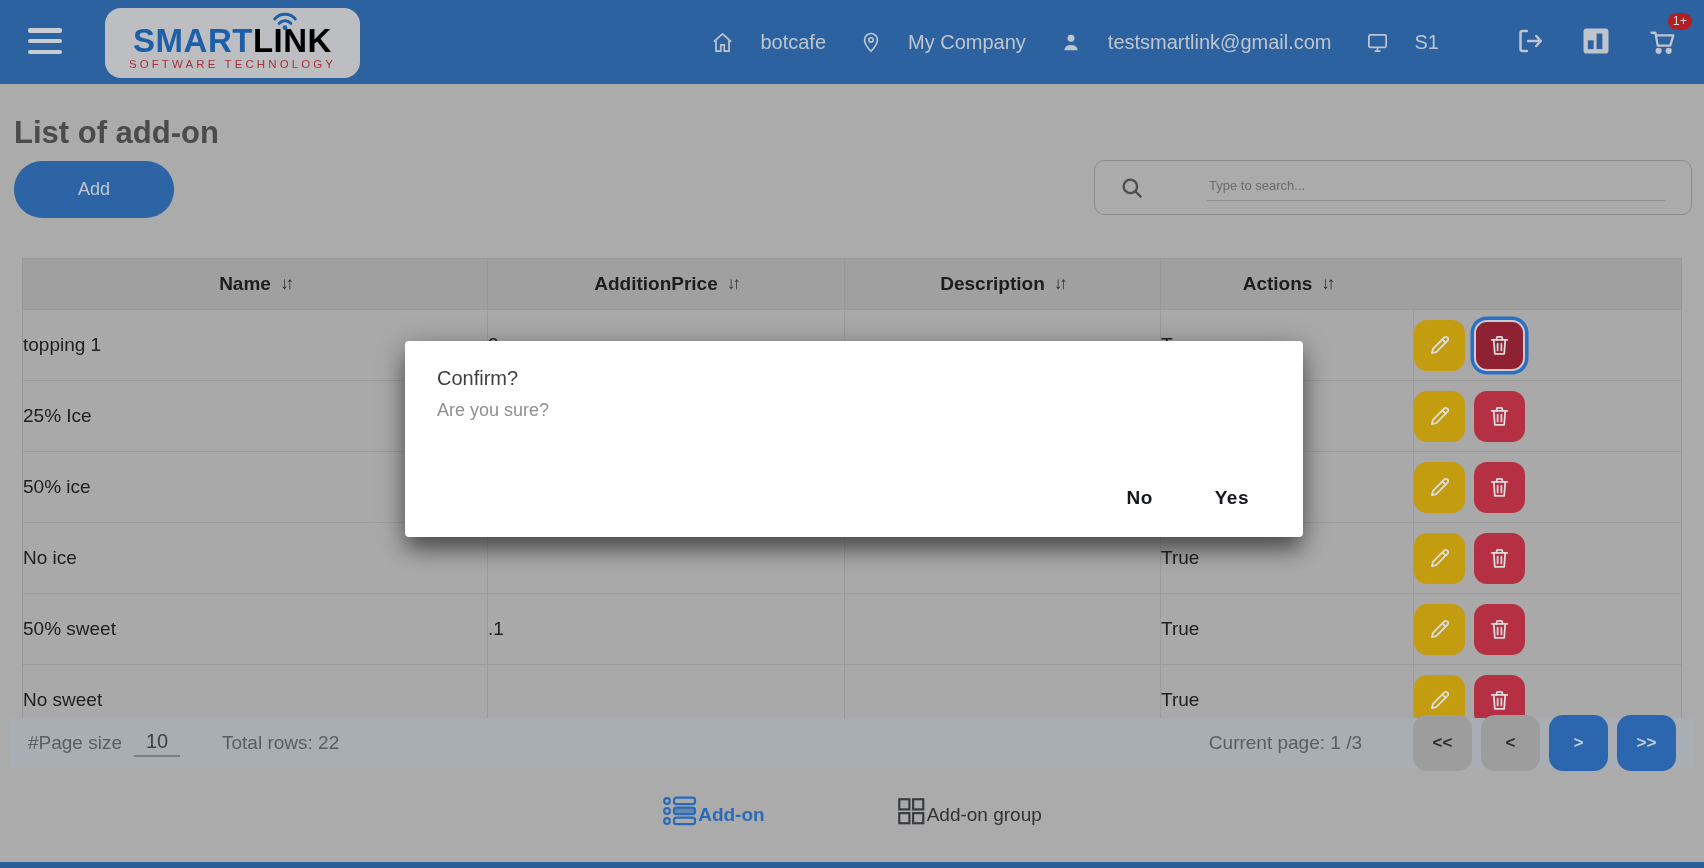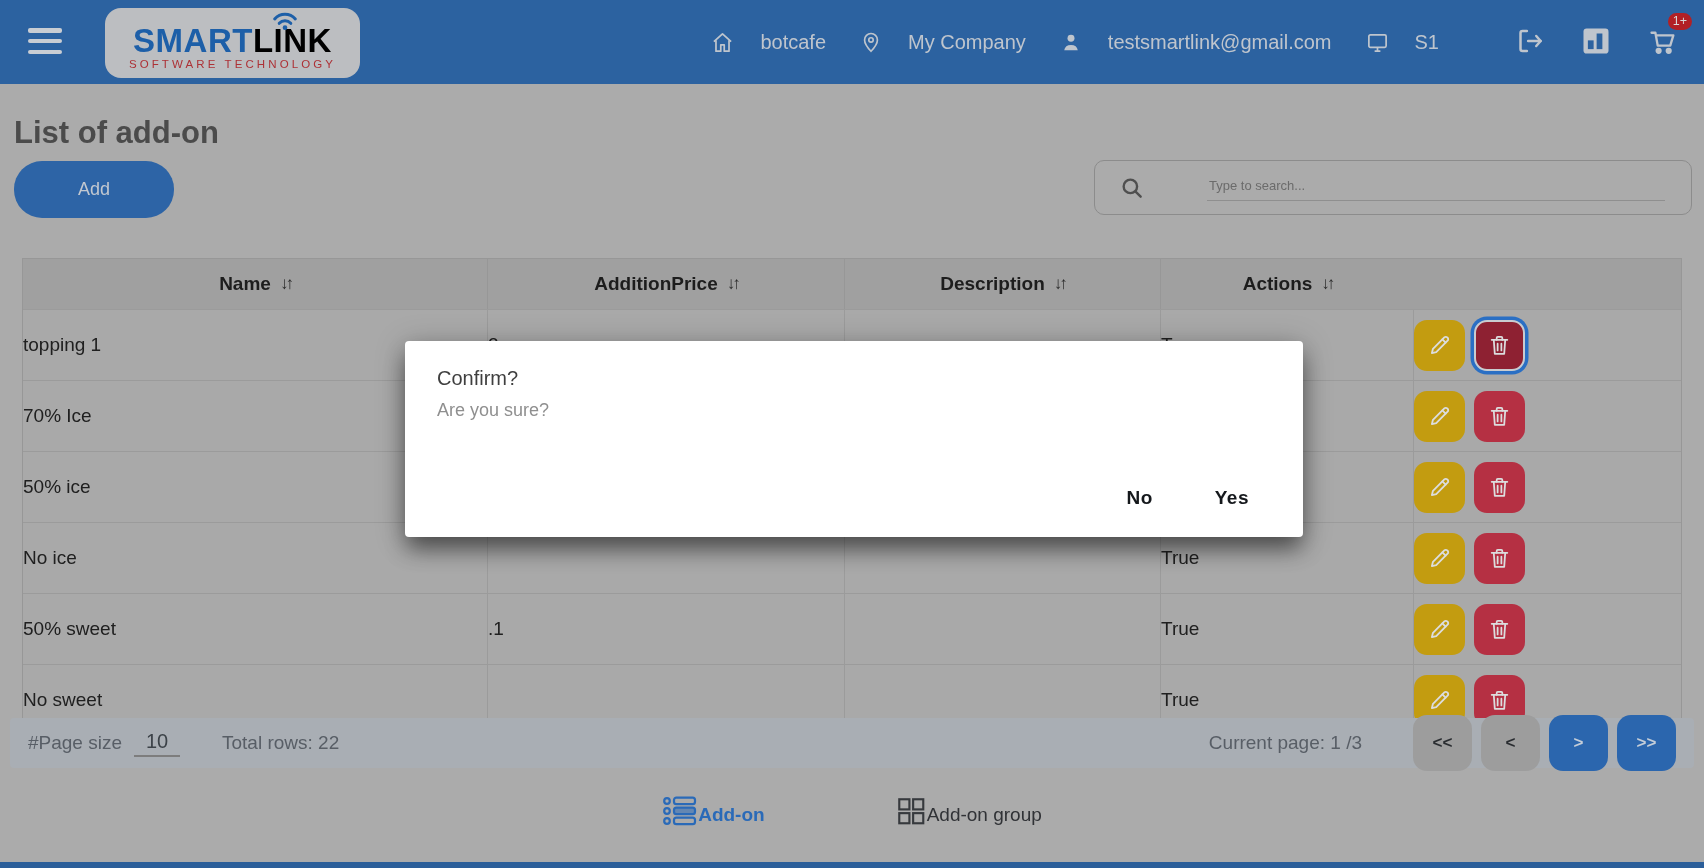--- a/index.html
+++ b/index.html
@@ -209,21 +209,21 @@
                 <path d="M4.5 6.5h15"></path>
                 <path d="M9.3 6.5V4.8a1 1 0 0 1 1-1h3.4a1 1 0 0 1 1 1v1.7"></path>
                 <path d="M6.5 6.5l1 13.5h9l1-13.5"></path>
                 <path d="M10.2 10.3v6.4M13.8 10.3v6.4"></path>
               </svg>
       </button>
     </div>
   </div>
         <div class="tr">
     <div class="td">
-            <span>70% Ice</span>
+            <span>25% Ice</span>
           </div>
     <div class="td">
             <span></span>
           </div>
     <div class="td">
             <span></span>
           </div>
     <div class="td">
             <span>True</span>
           </div>

